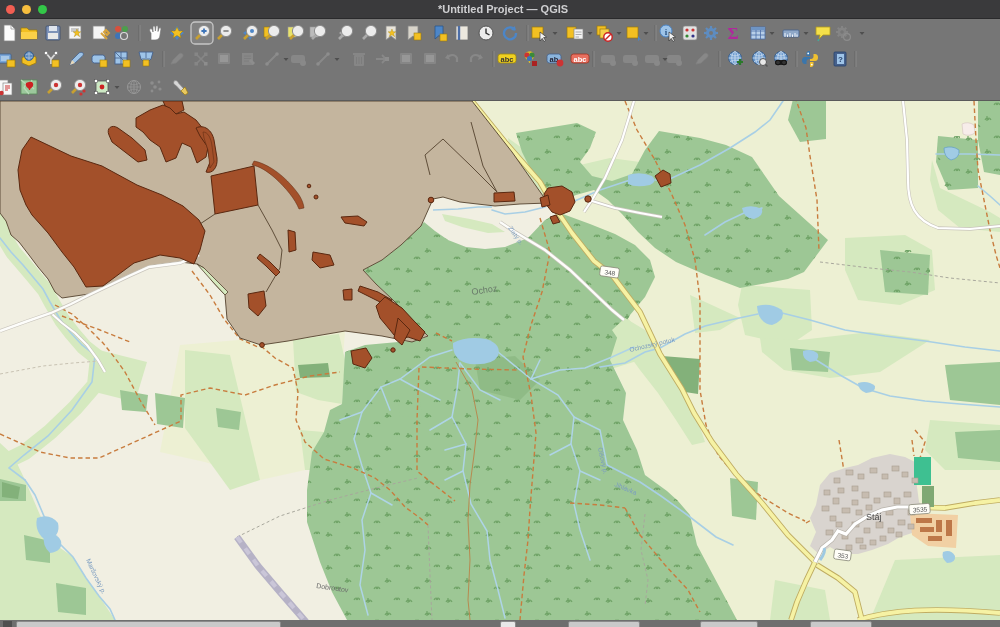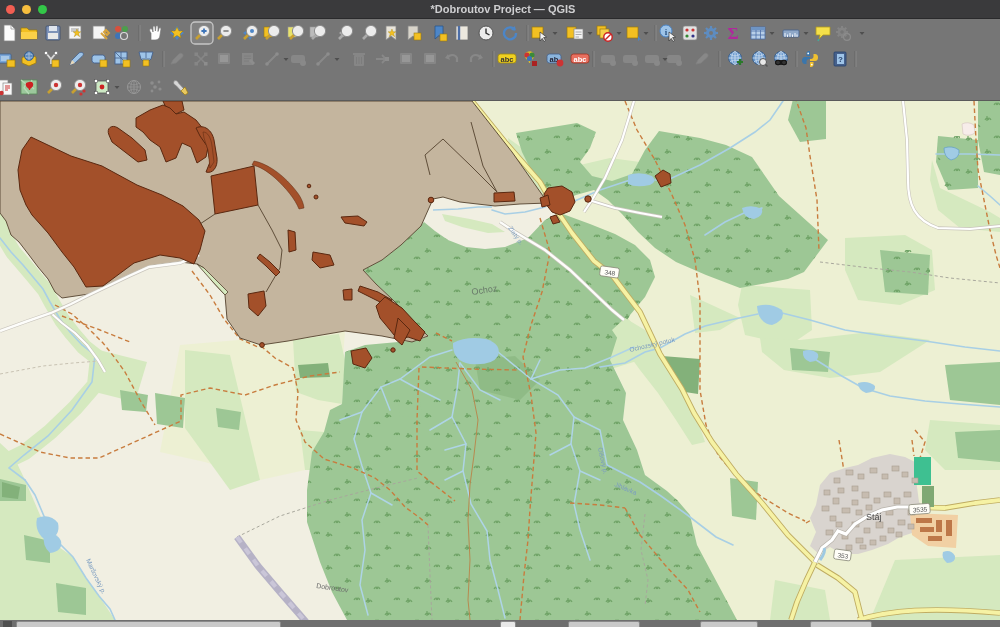--- a/index.html
+++ b/index.html
@@ -10,21 +10,21 @@
 #map{position:absolute;top:101px;left:0;width:1000px;height:519px;}
 #statusbar{position:absolute;top:620px;left:0;width:1000px;height:7px;background:#6e6e6e;}
 .sb{position:absolute;top:1px;height:10px;background:#c9c9c9;border:1px solid #8a8a8a;border-radius:2px;box-sizing:border-box;}
 </style>
 </head>
 <body>
 <div id="titlebar">
   <div class="tl" style="left:6px;background:#f25e52;"></div>
   <div class="tl" style="left:22px;background:#f6bd3e;"></div>
   <div class="tl" style="left:38px;background:#33c748;"></div>
-  <div id="title" style="text-indent:6px;">*Dobroutov Project — QGIS</div>
+  <div id="title" style="text-indent:6px;">*Untitled Project — QGIS</div>
 </div>
 <div id="toolbars">
 <svg id="tbsvg" width="1000" height="82">
 <rect x="191" y="3" width="22" height="22" rx="4" fill="#828282" stroke="#c6c6c6" stroke-width="1.3"></rect>
 <g transform="translate(0,5)">
         <path d="M4,1 L11,1 L15,5 L15,17 L4,17 Z" fill="#fdfdfd" stroke="#888" stroke-width="0.8"></path>
         <path d="M11,1 L11,5 L15,5" fill="none" stroke="#999" stroke-width="0.8"></path>
       </g>
 <g transform="translate(20,5)">
         <path d="M1,4 L7,4 L9,6 L17,6 L17,15 L1,15 Z" fill="#f3c022" stroke="#9a7a10" stroke-width="0.7"></path>

